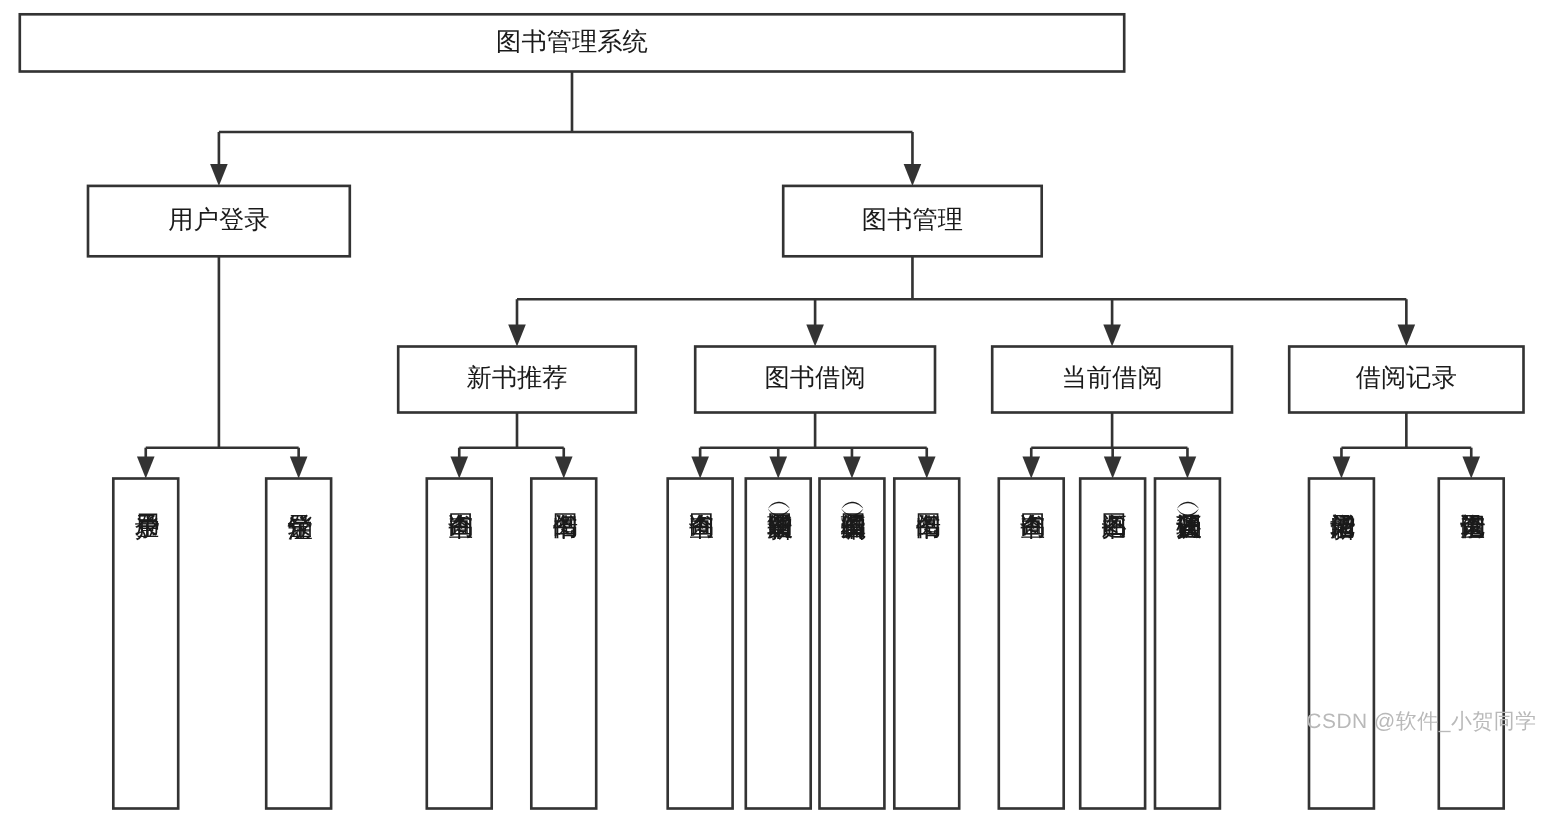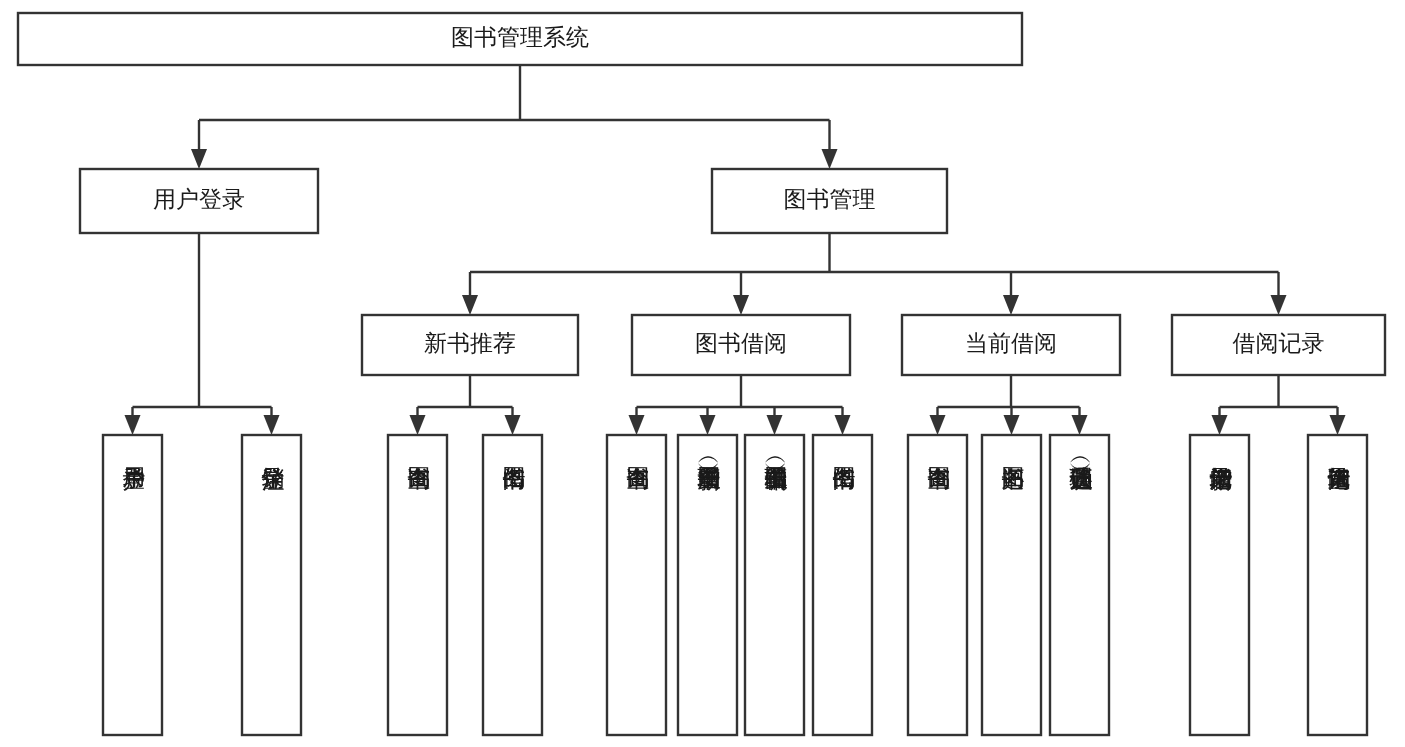--- a/index.html
+++ b/index.html
@@ -208,13 +208,14 @@
         <g>
           <rect x="1190" y="435" width="59" height="300" class="node-box"></rect>
           <text x="1219.5" y="449" class="node-label-v" dominant-baseline="hanging" text-anchor="middle">新增借阅记录</text>
         </g>
         <g>
           <rect x="1308" y="435" width="59" height="300" class="node-box"></rect>
           <text x="1337.5" y="449" class="node-label-v" dominant-baseline="hanging" text-anchor="middle">查询借阅记录</text>
         </g>
       </g>
   </svg>
+  <div class="watermark-text">CSDN @软件_小贺同学</div>
 </div>
 
 </body></html>

